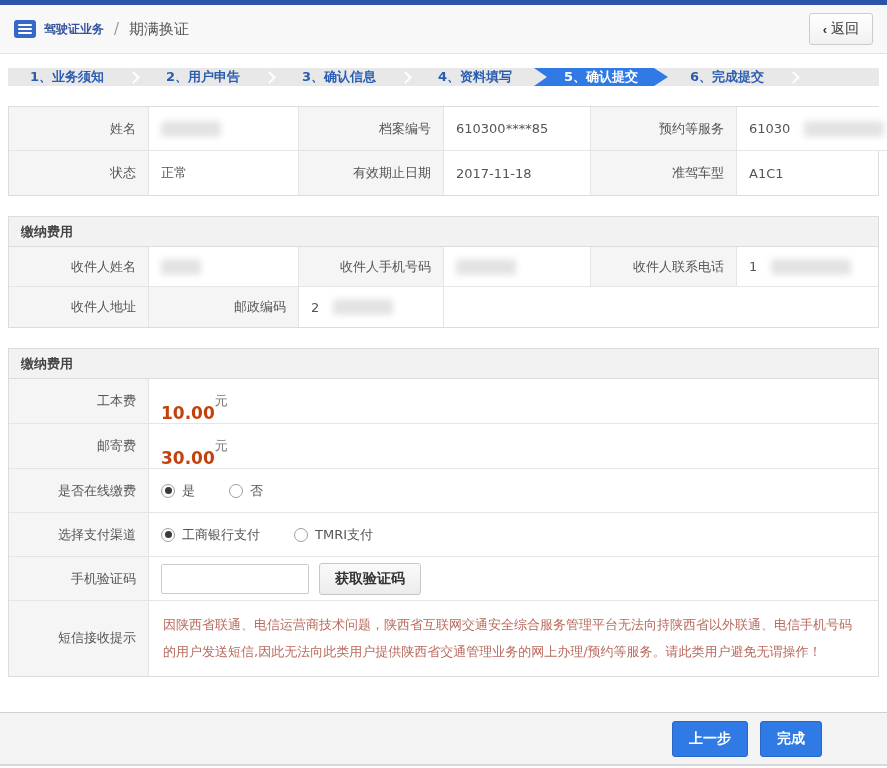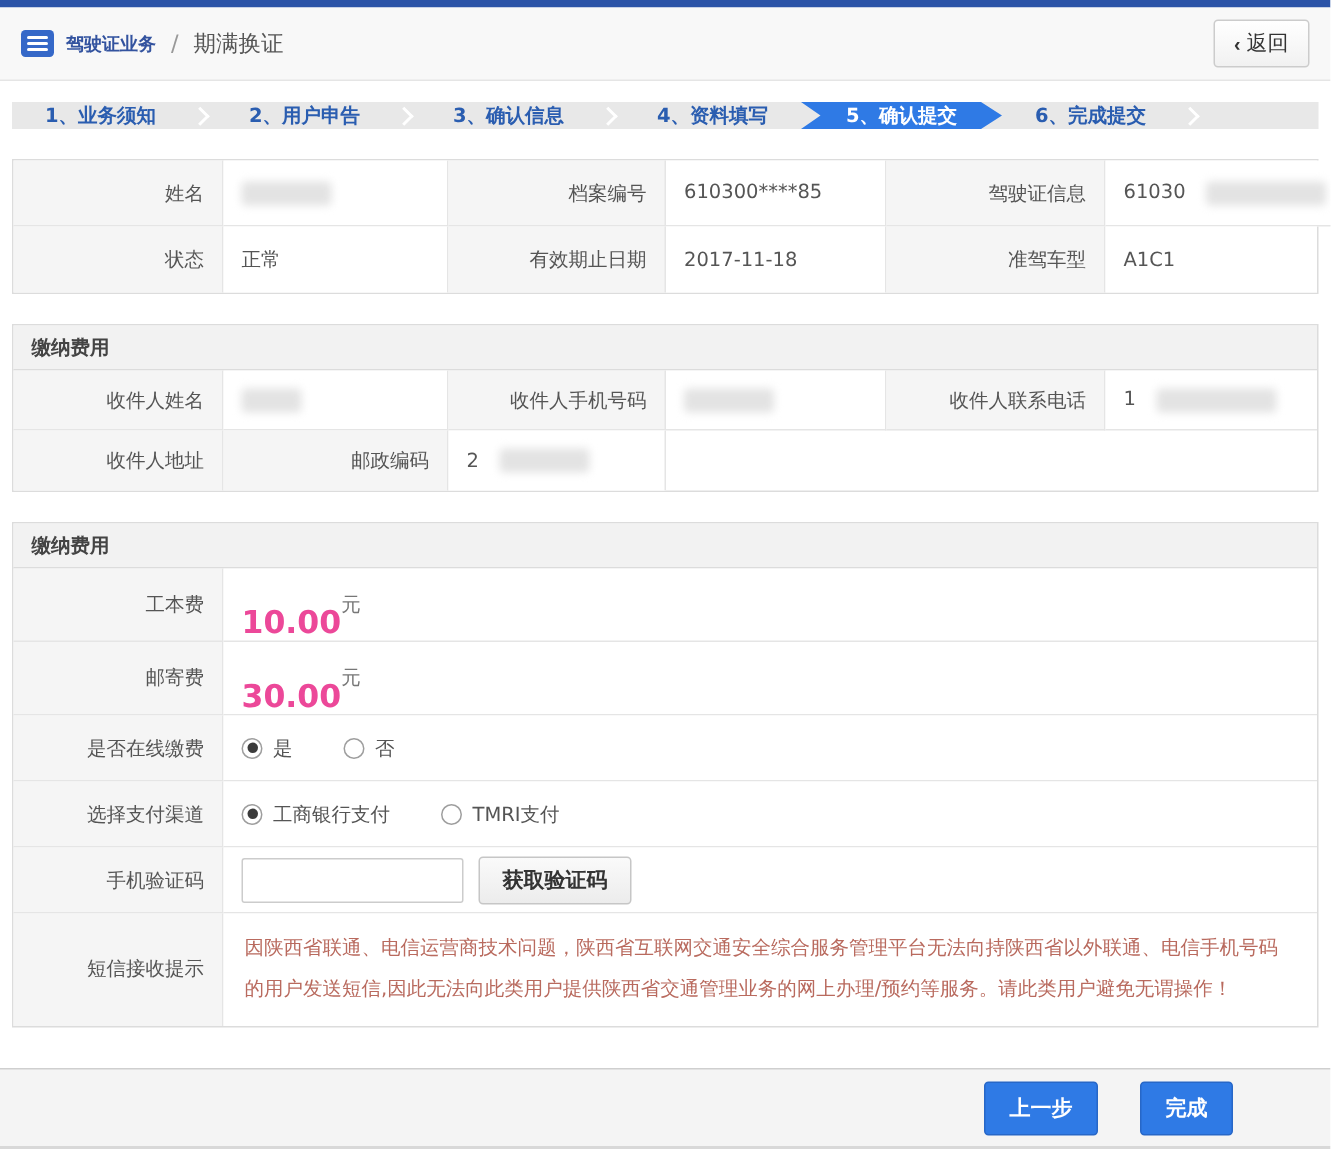--- a/index.html
+++ b/index.html
@@ -64,39 +64,39 @@
   .lbl { background:#f5f5f5; justify-content:flex-end; text-align:right; color:#555; }
   .val { color:#555; }
   .short { min-height:40px; }
   .span3 { grid-column:2 / 5; }
   
   .blur { display:inline-block; height:16px; background:#e3e3e3; border-radius:3px;
     filter:blur(3px); vertical-align:middle; }
   .w60 { width:60px; } .w40 { width:40px; } .w80 { width:80px; } .w150 { width:150px; }
   .pref { margin-right:14px; }
   
-  .fee-num { color:#ec4899; font-weight:bold; font-size:21px;margin-top:24px; }
+  .fee-num { color:#c2410c; font-weight:bold; font-size:17px;margin-top:24px; }
   .fee-unit { color:#777; font-size:13px; }
   .radio { width:14px; height:14px; border:1px solid #9e9e9e; border-radius:50%;
     background:#fff; display:inline-flex; align-items:center; justify-content:center;
     margin-right:7px; cursor:pointer; flex:0 0 auto; }
   .radio.checked::after { content:""; width:7px; height:7px; border-radius:50%; background:#3b3b3b; }
   .opt { display:inline-flex; align-items:center; margin-right:34px; cursor:default; }
   .code-input { width:148px; height:30px; border:1px solid #ccc; border-radius:2px;
     padding:0 8px; font-size:13px; background:#fff; }
   .code-btn { margin-left:10px; height:32px; border:1px solid #c6c6c6;
     background:linear-gradient(#fafafa,#ececec); border-radius:3px;
     padding:0 15px; font-size:14px; font-weight:bold; color:#333; cursor:pointer; }
   .notice-cell { min-height:70px; padding:10px 14px; align-items:flex-end; }
   .notice { color:#b96a5e; font-size:13px; line-height:2.1; }
   
   .footer {
     position:absolute; left:0; right:0; bottom:2px; height:54px;
     background:#f4f4f4; border-top:1px solid #cfcfcf; border-bottom:2px solid #d8d8d8;
-    display:flex; align-items:center; justify-content:flex-end; padding-right:65px; gap:28px;
+    display:flex; align-items:center; justify-content:flex-end; padding-right:65px; gap:12px;
   }
   .btn-blue { background:#2f7ae5; color:#fff; border:1px solid #2767c7; border-radius:3px;
     padding:8px 16px; font-size:14px; font-weight:bold; cursor:pointer; }
 </style>
 </head>
 <body>
 
 <div class="topbar"></div>
 
 <div class="pagehead">
@@ -151,21 +151,21 @@
 </div>
 
 <div class="section">
   <div class="grid6">
     <div class="cell lbl">姓名</div>
     <div class="cell val">
         <span class="blur w60"></span>
       </div>
     <div class="cell lbl">档案编号</div>
     <div class="cell val">610300****85</div>
-    <div class="cell lbl">驾驶证信息</div>
+    <div class="cell lbl">预约等服务</div>
     <div class="cell val">
         <span class="pref">61030</span>
         <span class="blur w80"></span>
       </div>
   </div>
   <div class="grid6 lastrow">
     <div class="cell lbl">状态</div>
     <div class="cell val">正常</div>
     <div class="cell lbl">有效期止日期</div>
     <div class="cell val">2017-11-18</div>

